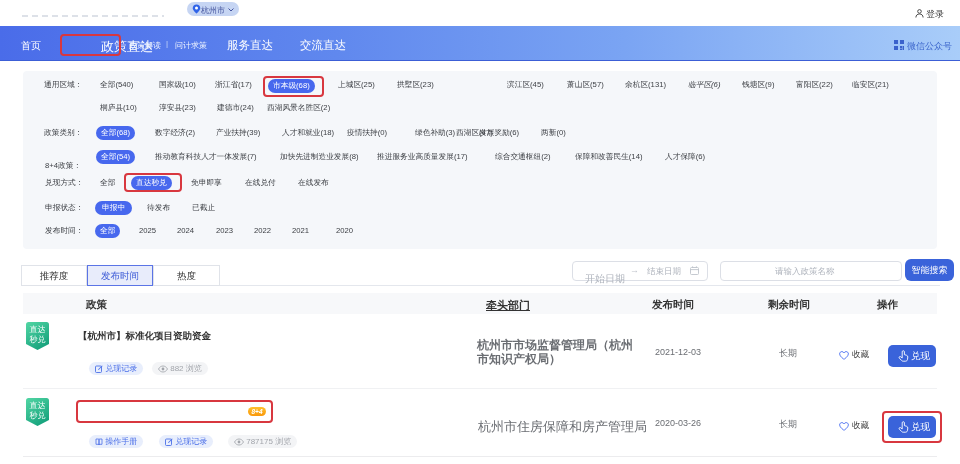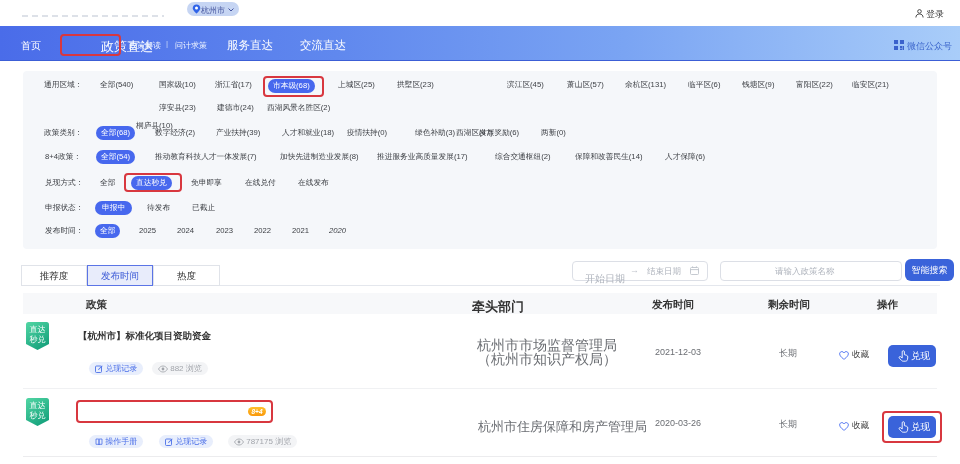--- a/index.html
+++ b/index.html
@@ -64,41 +64,41 @@
   <div class="fitem" style="left:159px;top:80px;">国家级(10)</div>
   <div class="fitem" style="left:215px;top:80px;">浙江省(17)</div>
   <div class="pill" style="left:268px;top:79px;">市本级(68)</div>
   <div class="redbox" style="left:263px;top:76px;width:61px;height:21px;"></div>
   <div class="fitem" style="left:338px;top:80px;">上城区(25)</div>
   <div class="fitem" style="left:397px;top:80px;">拱墅区(23)</div>
   <div class="fitem" style="left:456px;top:80px;margin-top:48px;">西湖区(47)</div>
   <div class="fitem" style="left:507px;top:80px;">滨江区(45)</div>
   <div class="fitem" style="left:567px;top:80px;">萧山区(57)</div>
   <div class="fitem" style="left:625px;top:80px;">余杭区(131)</div>
-  <div class="fitem" style="left:688px;top:80px;">临平区(6)</div>
+  <div class="fitem" style="left:688px;top:80px;font-style:italic;">临平区(6)</div>
   <div class="fitem" style="left:742px;top:80px;">钱塘区(9)</div>
   <div class="fitem" style="left:796px;top:80px;">富阳区(22)</div>
   <div class="fitem" style="left:852px;top:80px;">临安区(21)</div>
 
-  <div class="fitem" style="left:100px;top:121px;margin-left:36px;">桐庐县(10)</div>
+  <div class="fitem" style="left:100px;top:103px;">桐庐县(10)</div>
   <div class="fitem" style="left:159px;top:103px;">淳安县(23)</div>
   <div class="fitem" style="left:217px;top:103px;">建德市(24)</div>
   <div class="fitem" style="left:267px;top:103px;">西湖风景名胜区(2)</div>
 
   <div class="flabel" style="left:44px;top:128px;">政策类别：</div>
   <div class="pill" style="left:96px;top:126px;">全部(68)</div>
   <div class="fitem" style="left:155px;top:128px;">数字经济(2)</div>
   <div class="fitem" style="left:216px;top:128px;">产业扶持(39)</div>
   <div class="fitem" style="left:282px;top:128px;">人才和就业(18)</div>
   <div class="fitem" style="left:347px;top:128px;">疫情扶持(0)</div>
   <div class="fitem" style="left:415px;top:128px;">绿色补助(3)</div>
   <div class="fitem" style="left:479px;top:128px;">发展奖励(6)</div>
   <div class="fitem" style="left:541px;top:128px;">两新(0)</div>
 
-  <div class="flabel" style="left:45px;top:152px;">8+4政策：</div>
+  <div class="flabel" style="left:45px;top:161px;">8+4政策：</div>
   <div class="pill" style="left:96px;top:150px;">全部(54)</div>
   <div class="fitem" style="left:155px;top:152px;">推动教育科技人才一体发展(7)</div>
   <div class="fitem" style="left:280px;top:152px;">加快先进制造业发展(8)</div>
   <div class="fitem" style="left:377px;top:152px;">推进服务业高质量发展(17)</div>
   <div class="fitem" style="left:495px;top:152px;">综合交通枢纽(2)</div>
   <div class="fitem" style="left:575px;top:152px;">保障和改善民生(14)</div>
   <div class="fitem" style="left:665px;top:152px;">人才保障(6)</div>
 
   <div class="flabel" style="left:45px;top:178px;">兑现方式：</div>
   <div class="fitem" style="left:100px;top:178px;">全部</div>
@@ -113,21 +113,21 @@
   <div class="fitem" style="left:147px;top:203px;">待发布</div>
   <div class="fitem" style="left:192px;top:203px;">已截止</div>
 
   <div class="flabel" style="left:45px;top:226px;">发布时间：</div>
   <div class="pill" style="left:95px;top:224px;">全部</div>
   <div class="fitem" style="left:139px;top:226px;">2025</div>
   <div class="fitem" style="left:177px;top:226px;">2024</div>
   <div class="fitem" style="left:216px;top:226px;">2023</div>
   <div class="fitem" style="left:254px;top:226px;">2022</div>
   <div class="fitem" style="left:292px;top:226px;">2021</div>
-  <div class="fitem" style="left:329px;top:226px;font-style:italic;">2020</div>
+  <div class="fitem" style="left:336px;top:226px;">2020</div>
 
   <div class="abs" style="left:21px;top:285px;width:919px;height:1px;background:#e4e7ed;"></div>
   <div class="abs" style="left:21px;top:265px;width:66px;height:21px;border:1px solid #e0e3e9;background:#fff;font-size:9.5px;color:#333;text-align:center;line-height:20px;">推荐度</div>
   <div class="abs" style="left:153px;top:265px;width:67px;height:21px;border:1px solid #e0e3e9;background:#fff;font-size:9.5px;color:#333;text-align:center;line-height:20px;">热度</div>
   <div class="abs" style="left:87px;top:265px;width:66px;height:21px;border:1px solid #5b74e6;background:#e8ecfb;font-size:9.5px;color:#3d5bd7;text-align:center;line-height:20px;">发布时间</div>
 
   <div class="abs" style="left:572px;top:261px;width:136px;height:20px;border:1px solid #dcdfe6;border-radius:4px;background:#fff;"></div>
   <div class="abs" style="left:585px;top:272px;font-size:10px;color:#aeb3bc;">开始日期</div>
   <div class="abs" style="left:630px;top:265px;font-size:9px;color:#c0c4cc;">→</div>
   <div class="abs" style="left:647px;top:266px;font-size:8.5px;color:#aeb3bc;">结束日期</div>
@@ -136,21 +136,21 @@
       <line x1="0.5" y1="3.6" x2="8.5" y2="3.6" stroke="#c0c4cc" stroke-width="0.9"></line>
       <line x1="2.6" y1="0.3" x2="2.6" y2="2" stroke="#c0c4cc" stroke-width="0.9"></line>
       <line x1="6.4" y1="0.3" x2="6.4" y2="2" stroke="#c0c4cc" stroke-width="0.9"></line>
     </svg>
   <div class="abs" style="left:720px;top:261px;width:182px;height:20px;border:1px solid #dcdfe6;border-radius:4px;background:#fff;"></div>
   <div class="abs" style="left:729px;top:266px;font-size:8.5px;color:#aeb3bc;margin-left:46px;">请输入政策名称</div>
   <div class="abs" style="left:905px;top:259px;width:49px;height:22px;background:#3a63da;border-radius:6px;color:#fff;font-size:9px;text-align:center;line-height:22px;">智能搜索</div>
 
   <div class="abs" style="left:23px;top:293px;width:914px;height:21px;background:#f7f8fa;"></div>
   <div class="abs" style="left:86px;top:298px;font-size:10.5px;font-weight:bold;color:#333;">政策</div>
-  <div class="abs" style="left:472px;top:298px;font-size:13px;font-weight:bold;color:#333;">牵头部门</div>
+  <div class="abs" style="left:486px;top:298px;font-size:11px;font-weight:bold;color:#333;text-decoration:underline;">牵头部门</div>
   <div class="abs" style="left:652px;top:298px;font-size:10.5px;font-weight:bold;color:#333;">发布时间</div>
   <div class="abs" style="left:768px;top:298px;font-size:10.5px;font-weight:bold;color:#333;">剩余时间</div>
   <div class="abs" style="left:877px;top:298px;font-size:10.5px;font-weight:bold;color:#333;">操作</div>
 
   <svg class="abs" style="left:26px;top:322px" width="23" height="28" viewBox="0 0 23 28">
     <defs>
         <linearGradient id="g1" x1="0" y1="0" x2="0.6" y2="1">
           <stop offset="0" stop-color="#52d6a4"></stop>
           <stop offset="1" stop-color="#17a37d"></stop>
         </linearGradient>
@@ -165,21 +165,21 @@
         <rect x="0.5" y="1" width="6" height="6.5" rx="1" stroke="#4b6fe8" stroke-width="0.9" fill="none"></rect>
         <path d="M3 4.5 L7 0.5 L7.6 1.1 L3.6 5.1 Z" fill="#4b6fe8"></path>
       </svg>
     兑现记录</div>
   <div class="taggray" style="left:152px;top:362px;">
     <svg style="vertical-align:-1.5px" width="10" height="8" viewBox="0 0 10 8">
         <path d="M0.5 4 C1.6 2 3.2 1 5 1 C6.8 1 8.4 2 9.5 4 C8.4 6 6.8 7 5 7 C3.2 7 1.6 6 0.5 4 Z" stroke="#a2a5ab" stroke-width="0.85" fill="none"></path>
         <circle cx="5" cy="4" r="1.4" fill="#a2a5ab"></circle>
       </svg>
     882 浏览</div>
-  <div class="abs" style="left:477px;top:338px;width:162px;font-size:14px;color:#6b6e73;line-height:14px;">杭州市市场监督管理局（杭州市知识产权局）</div>
+  <div class="abs" style="left:477px;top:338px;width:162px;font-size:12px;color:#6b6e73;line-height:14px;font-weight:bold;">杭州市市场监督管理局（杭州市知识产权局）</div>
   <div class="abs" style="left:655px;top:347px;font-size:9px;color:#6b6e73;">2021-12-03</div>
   <div class="abs" style="left:779px;top:347px;font-size:9px;color:#6b6e73;">长期</div>
   <svg class="abs" style="left:839px;top:351px" width="10" height="9" viewBox="0 0 10 9">
       <path d="M5 8.3 C5 8.3 0.6 5.5 0.6 2.9 C0.6 1.5 1.7 0.6 2.9 0.6 C3.8 0.6 4.6 1.1 5 1.9 C5.4 1.1 6.2 0.6 7.1 0.6 C8.3 0.6 9.4 1.5 9.4 2.9 C9.4 5.5 5 8.3 5 8.3 Z" stroke="#4a6ef0" stroke-width="0.9" fill="none"></path>
     </svg>
   <div class="abs" style="left:852px;top:349px;font-size:8.5px;color:#3a3a3a;">收藏</div>
   <div class="abs" style="left:888px;top:345px;width:48px;height:22px;background:#3a63da;border-radius:5px;"></div>
   <svg class="abs" style="left:898px;top:350px" width="11" height="12" viewBox="0 0 11 12">
       <path d="M4.2 5 V1.8 C4.2 1.1 4.7 0.7 5.3 0.7 C5.9 0.7 6.4 1.1 6.4 1.8 V4.6 L8.6 5.3 C9.4 5.6 9.9 6.2 9.8 7 L9.5 9.3 C9.4 10.4 8.6 11.2 7.5 11.2 H5.2 C4.6 11.2 4 11 3.6 10.5 L1.4 8.2 C1 7.8 1 7.2 1.4 6.8 C1.8 6.4 2.4 6.4 2.8 6.8 L4.2 8 Z" stroke="#fff" stroke-width="0.9" fill="none"></path>
     </svg>

